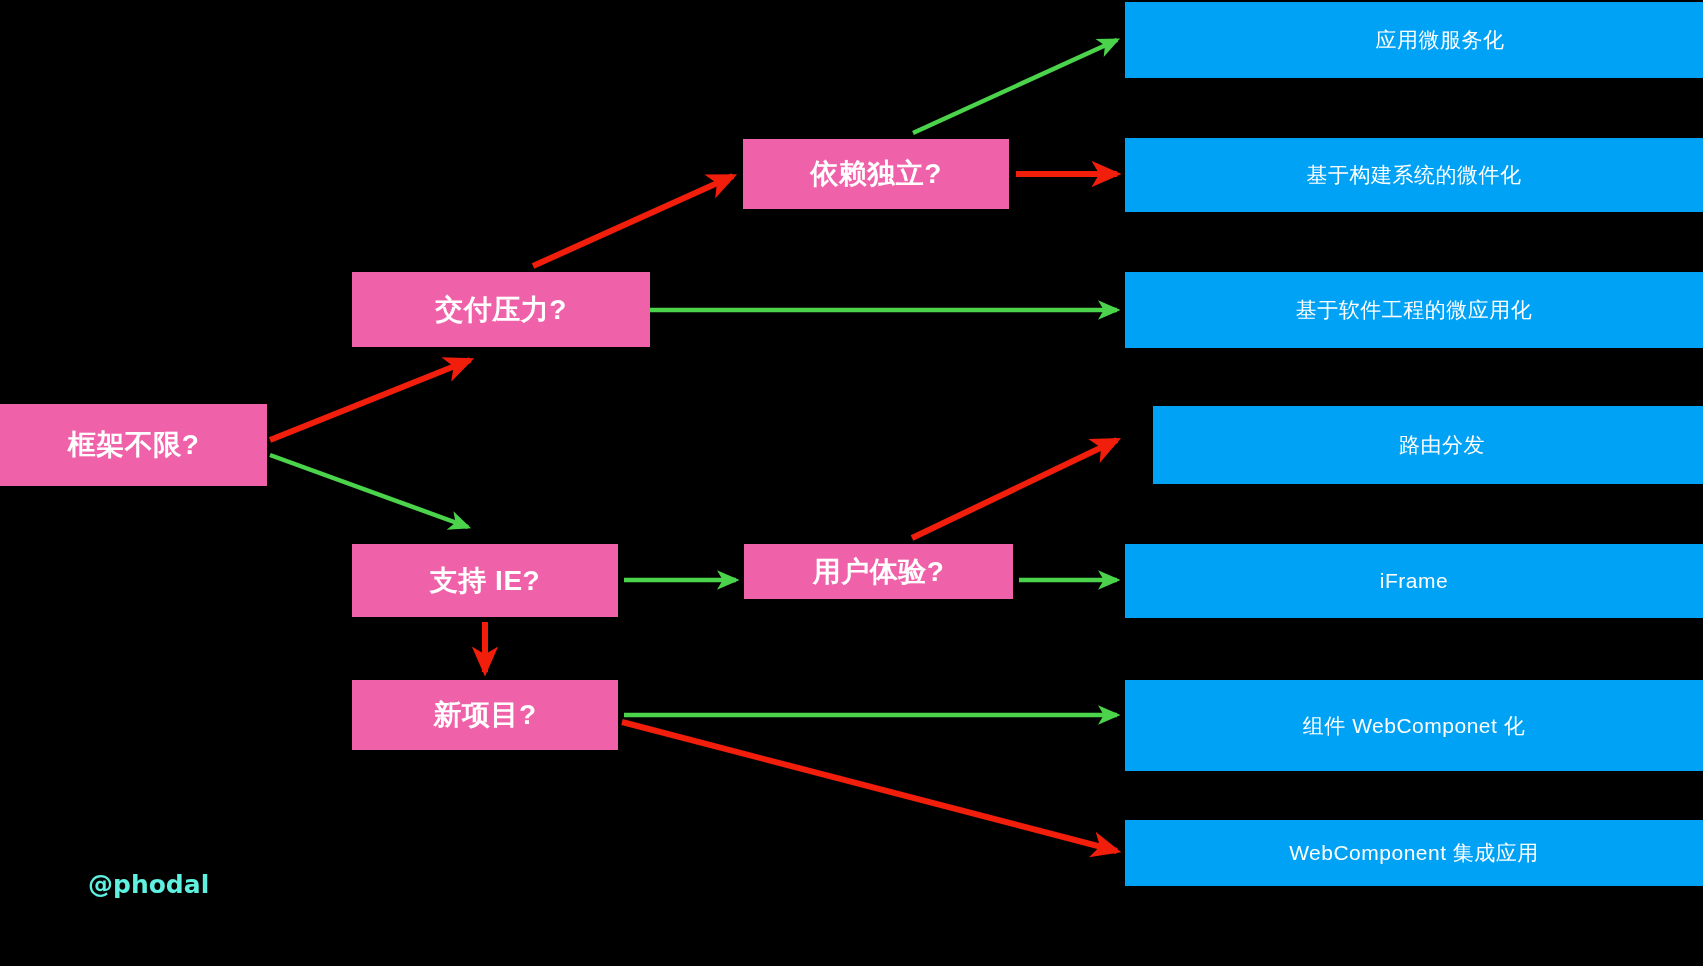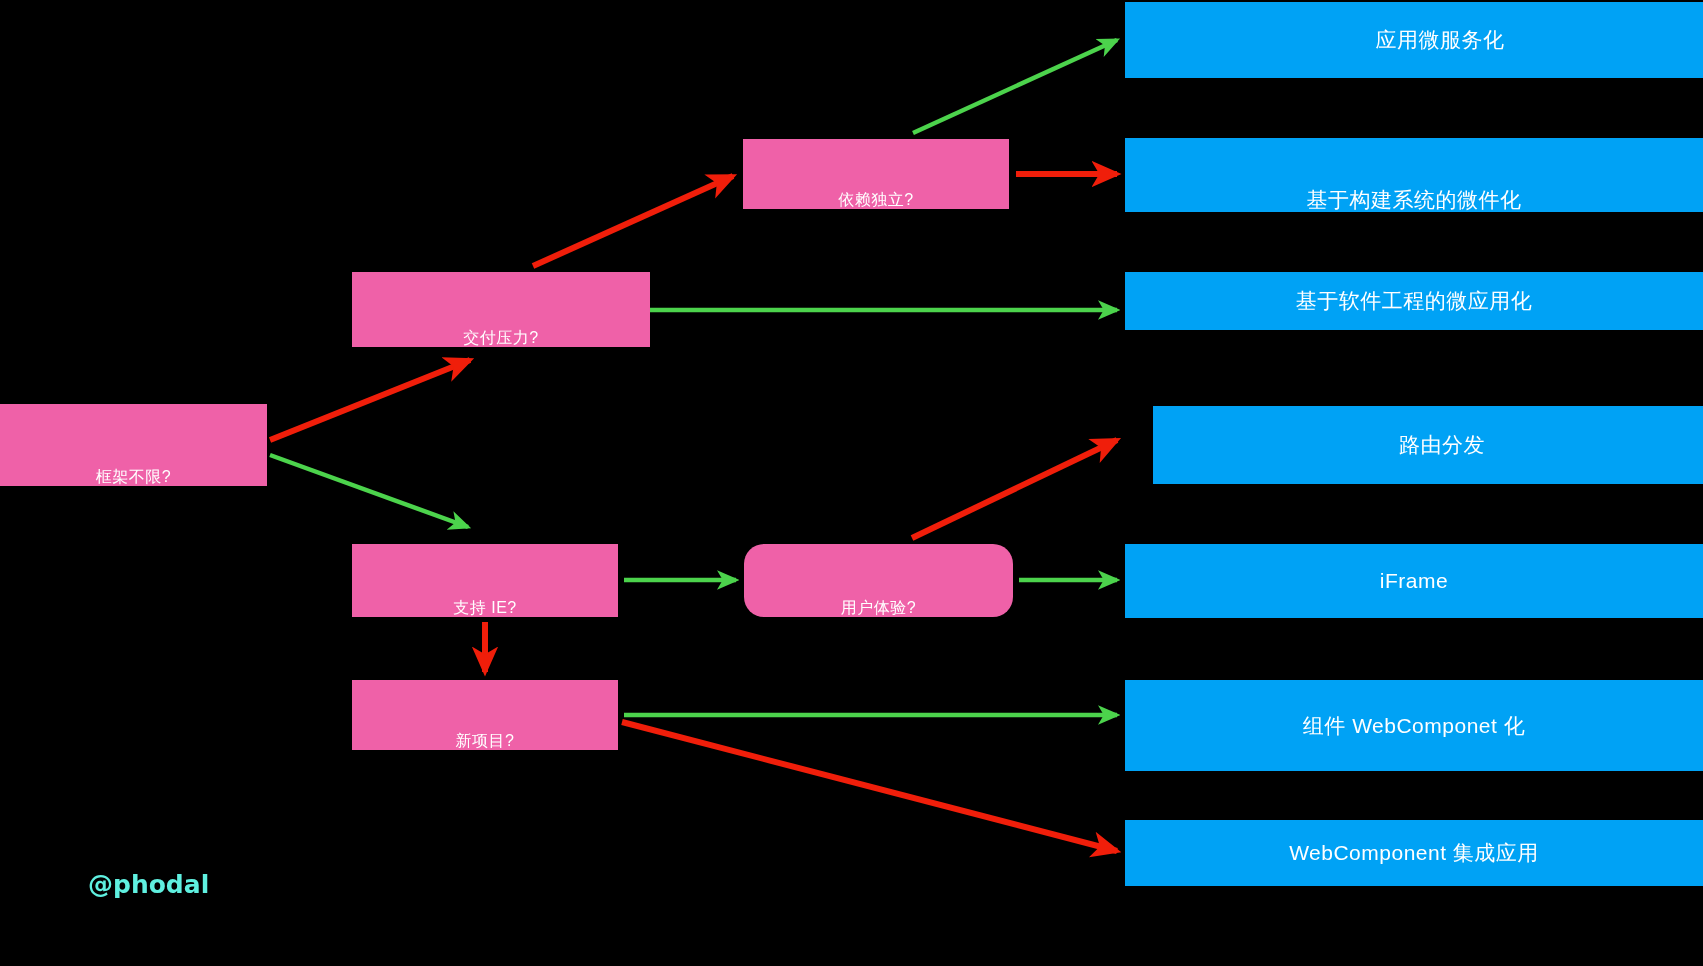--- a/index.html
+++ b/index.html
@@ -22,23 +22,22 @@
     align-items: center;
     justify-content: center;
     color: #ffffff;
     text-align: center;
     line-height: 1.2;
     letter-spacing: 0.5px;
     user-select: none;
   }
   .node-decision {
     background: #ef61a8;
-    font-size: 16px;
-    font-weight: 400;
-    align-items: flex-end;
+    font-size: 28px;
+    font-weight: 700;
   }
   .node-outcome {
     background: #00a2f5;
     font-size: 21px;
     font-weight: 400;
   }
   #edge-layer {
     position: absolute;
     left: 0;
     top: 0;
@@ -95,33 +94,33 @@
       </div>
       <div class="node node-decision" style="left: 352px; top: 272px; width: 298px; height: 75px;">
         <span>交付压力?</span>
       </div>
       <div class="node node-decision" style="left: 743px; top: 139px; width: 266px; height: 70px;">
         <span>依赖独立?</span>
       </div>
       <div class="node node-decision" style="left: 352px; top: 544px; width: 266px; height: 73px;">
         <span>支持 IE?</span>
       </div>
-      <div class="node node-decision" style="left: 744px; top: 544px; width: 269px; height: 73px; border-radius: 20px;">
+      <div class="node node-decision" style="left: 744px; top: 544px; width: 269px; height: 55px;">
         <span>用户体验?</span>
       </div>
       <div class="node node-decision" style="left: 352px; top: 680px; width: 266px; height: 70px;">
         <span>新项目?</span>
       </div>
       <div class="node node-outcome" style="left: 1125px; top: 2px; width: 630px; height: 76px;">
         <span>应用微服务化</span>
       </div>
-      <div class="node node-outcome" style="left: 1125px; top: 138px; width: 578px; height: 74px; align-items: flex-end;">
+      <div class="node node-outcome" style="left: 1125px; top: 138px; width: 578px; height: 74px;">
         <span>基于构建系统的微件化</span>
       </div>
-      <div class="node node-outcome" style="left: 1125px; top: 272px; width: 578px; height: 58px;">
+      <div class="node node-outcome" style="left: 1125px; top: 272px; width: 578px; height: 76px;">
         <span>基于软件工程的微应用化</span>
       </div>
       <div class="node node-outcome" style="left: 1125px; top: 406px; width: 578px; height: 78px; margin-left: 28px;">
         <span>路由分发</span>
       </div>
       <div class="node node-outcome" style="left: 1125px; top: 544px; width: 578px; height: 74px;">
         <span>iFrame</span>
       </div>
       <div class="node node-outcome" style="left: 1125px; top: 680px; width: 578px; height: 91px;">
         <span>组件 WebComponet 化</span>

